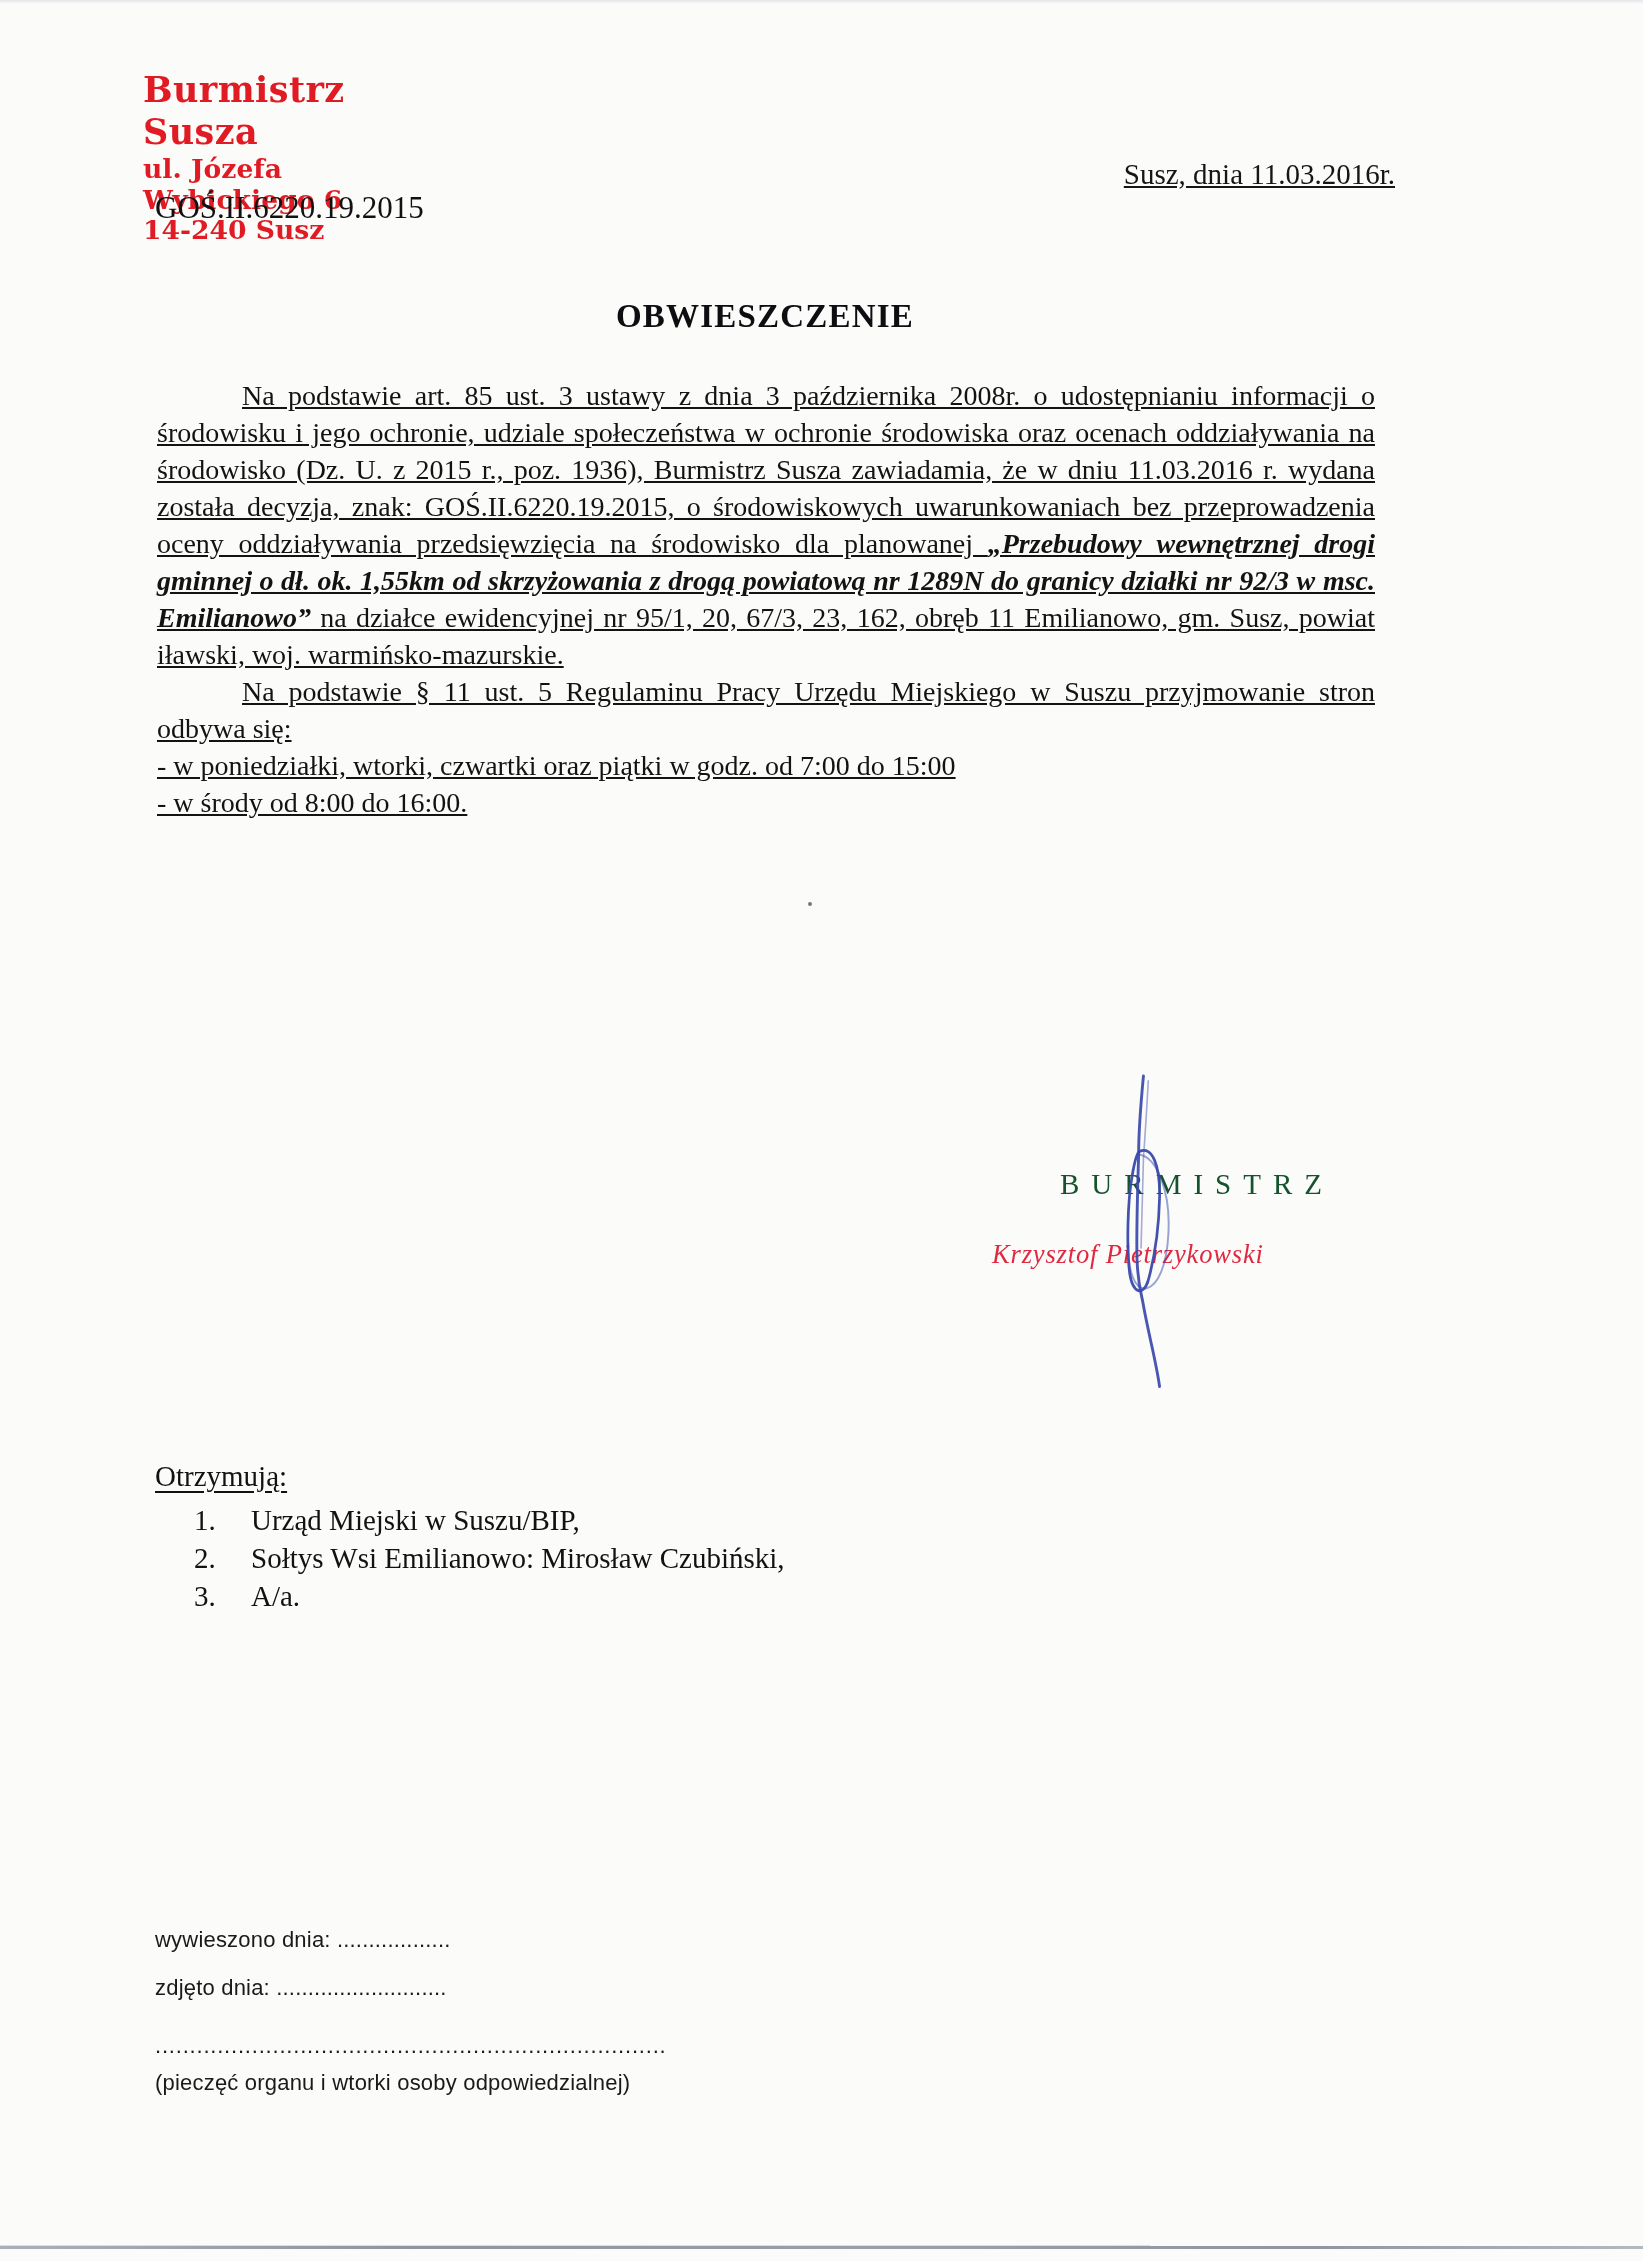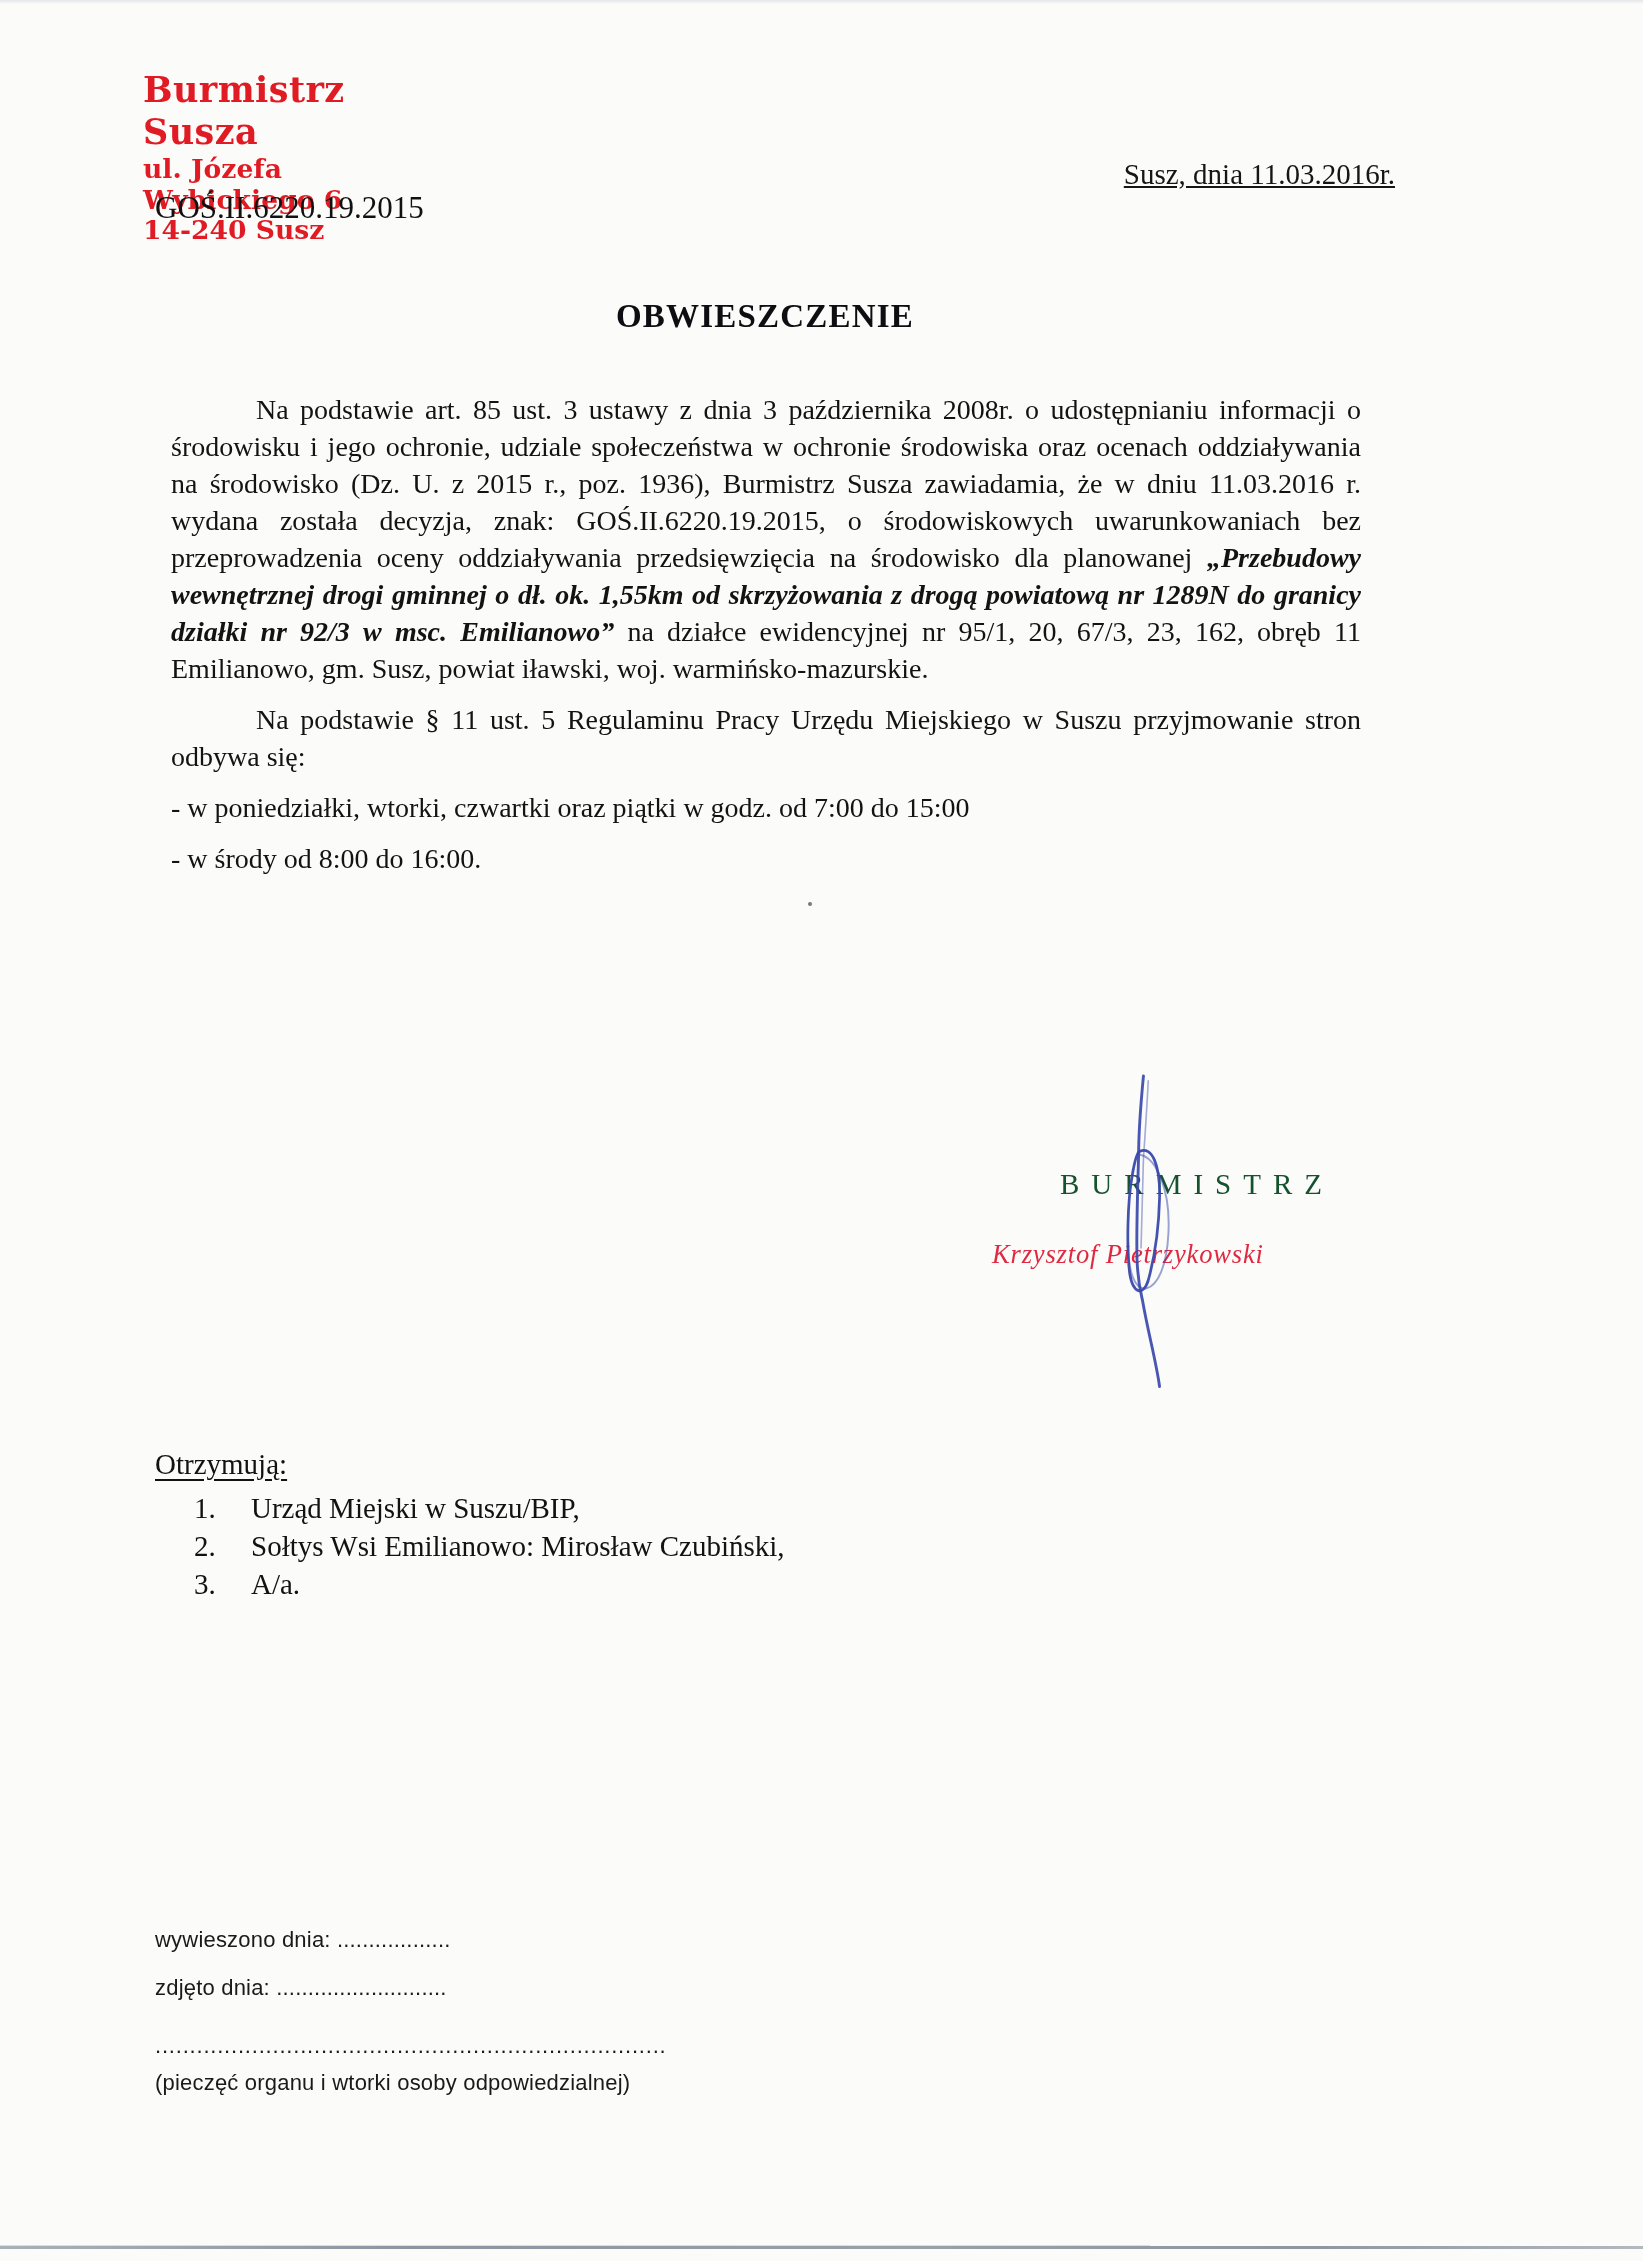--- a/index.html
+++ b/index.html
@@ -28,34 +28,34 @@
   .office-stamp .l3{font-size:26.6px;line-height:29px;}
 
   .date-line{position:absolute;top:158px;right:248px;font-size:29px;color:#161616;text-decoration:underline;}
   .ref-number{position:absolute;left:155px;top:190px;font-size:31px;color:#111;}
 
   .doc-title{position:absolute;left:156px;top:298px;width:1218px;text-align:center;
     font-size:33px;font-weight:bold;letter-spacing:1.2px;color:#0d0d12;}
 
   .body-text{position:absolute;left:157px;top:377px;width:1218px;
     font-size:28px;line-height:37px;text-align:justify;color:#131313;}
-  .body-par{margin:14px;text-indent:85px;}
+  .body-par{margin:0;text-indent:85px;text-decoration:underline;}
   .body-par.no-indent{text-indent:0;text-align:left;}
   .seg-bi{font-weight:bold;font-style:italic;}
 
   
   .sig-role{position:absolute;left:996px;top:1168px;width:338px;
     color:#d8323f;font-size:29px;letter-spacing:12px;font-family:"Liberation Serif", serif;}
   .sig-name{position:absolute;left:992px;top:1239px;width:338px;
     color:#e02840;font-size:26.6px;font-style:italic;letter-spacing:0.8px;}
   .sig-ink{position:absolute;left:1071px;top:1063px;width:161px;height:346px;}
 
   
   .recipients{position:absolute;left:155px;top:1442px;width:806px;font-size:29px;color:#121212;}
-  .recipients .heading{text-decoration:underline;text-underline-offset:4.8px;margin:6px 0 8px 0;}
+  .recipients .heading{text-decoration:underline;text-underline-offset:4.8px;margin:18px 0 8px 0;}
   .recipients ol{list-style:none;margin:0;padding:0;}
   .recipients li{display:flex;line-height:38px;}
   .recipients .num{width:57px;padding-left:39px;flex:none;}
 
   
   .footer-row{position:absolute;left:155px;font-family:"Liberation Sans", sans-serif;
     font-size:22px;color:#1a1a1a;letter-spacing:0.2px;white-space:pre;}
   .fr1{top:1927px;}
   .fr2{top:1975px;}
   .fr-dots{top:2033px;letter-spacing:0.8px;}

